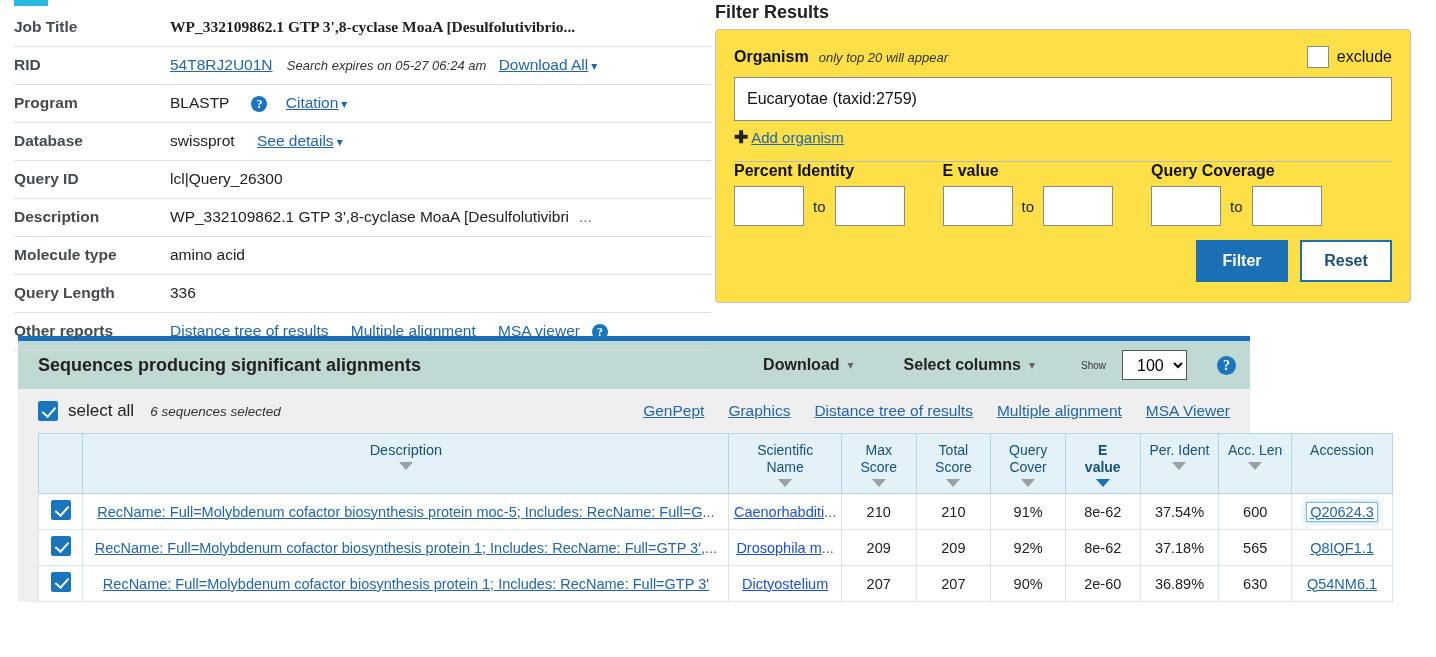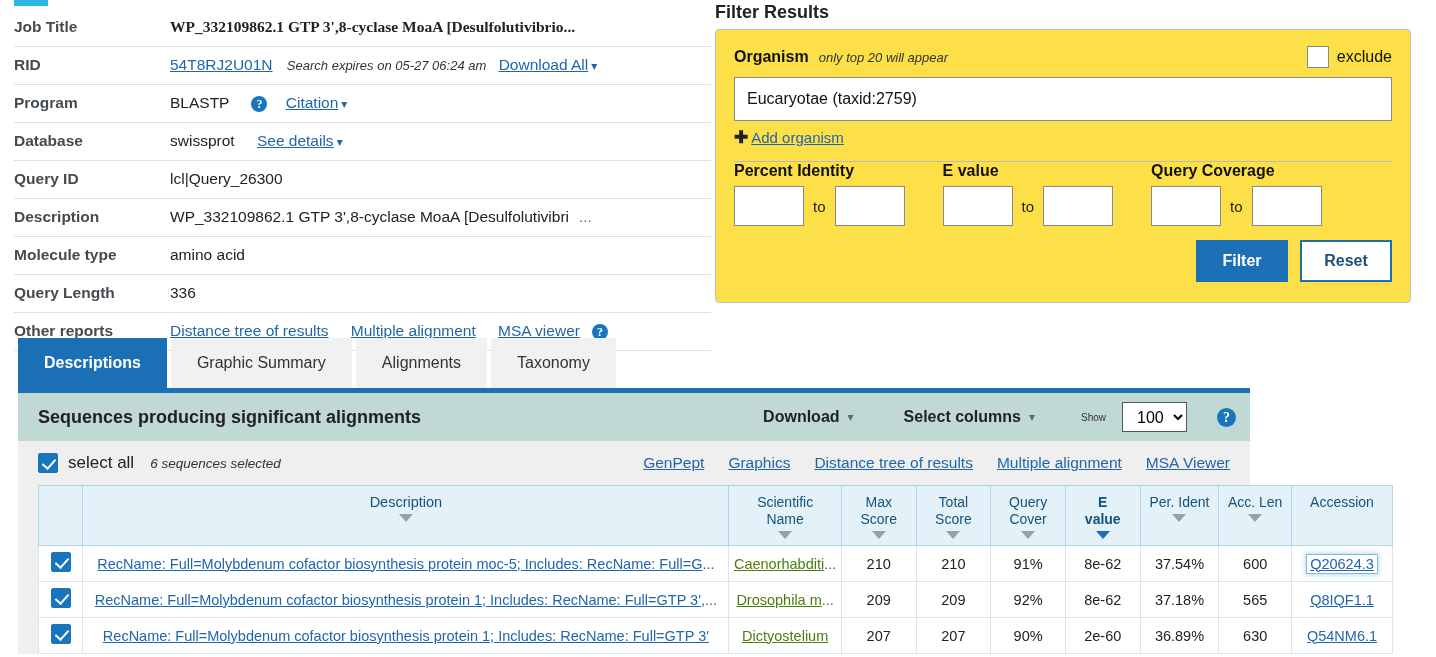--- a/index.html
+++ b/index.html
@@ -162,21 +162,21 @@
   }
   .sort-ar.active { border-top-color: #1a6fb5; }
   th.sorted { font-weight: bold; color: #15527d; }
   table.hits td {
     border: 1px solid #d7e6ee; font-size: 14.5px; color: #222;
     padding: 6px 4px; text-align: center; height: 33px;
   }
   td.desc-td { text-align: left; padding-left: 10px; }
   td.cbx-td { text-align: center; }
   .desc-link { color: #2266aa; text-decoration: underline; cursor: pointer; font-size: 14.5px; }
-  .sci-link { color: #4d7c0f; text-decoration: underline; cursor: pointer; font-size: 14.5px; }
+  .sci-link { color: #1d4ed8; text-decoration: underline; cursor: pointer; font-size: 14.5px; }
   .acc-link { color: #2266aa; text-decoration: underline; cursor: pointer; font-size: 14.5px; }
   .acc-focus {
     outline: 1px solid #7fb8dc; box-shadow: 0 0 5px 2px #bcdcf0;
     background: #fff; padding: 1px 3px;
   }
   .trunc { color: #555; }
 </style>
 </head>
 <body>
 
@@ -288,26 +288,20 @@
           </div>
         </div>
         <div class="btn-row">
           <button class="btn-filter">Filter</button>
           <button class="btn-reset">Reset</button>
         </div>
       </div>
     </div>
   </div>
 
-  <div class="tabs">
-    <div class="tab active">Descriptions</div>
-    <div class="tab">Graphic Summary</div>
-    <div class="tab">Alignments</div>
-    <div class="tab">Taxonomy</div>
-  </div>
 
   <div class="results">
 
     <div class="res-head">
       <div class="res-title">Sequences producing significant alignments</div>
       <div class="res-tools">
         <span class="tool-item">
           <span>Download</span>
           <span class="tool-caret">▾</span>
         </span>

